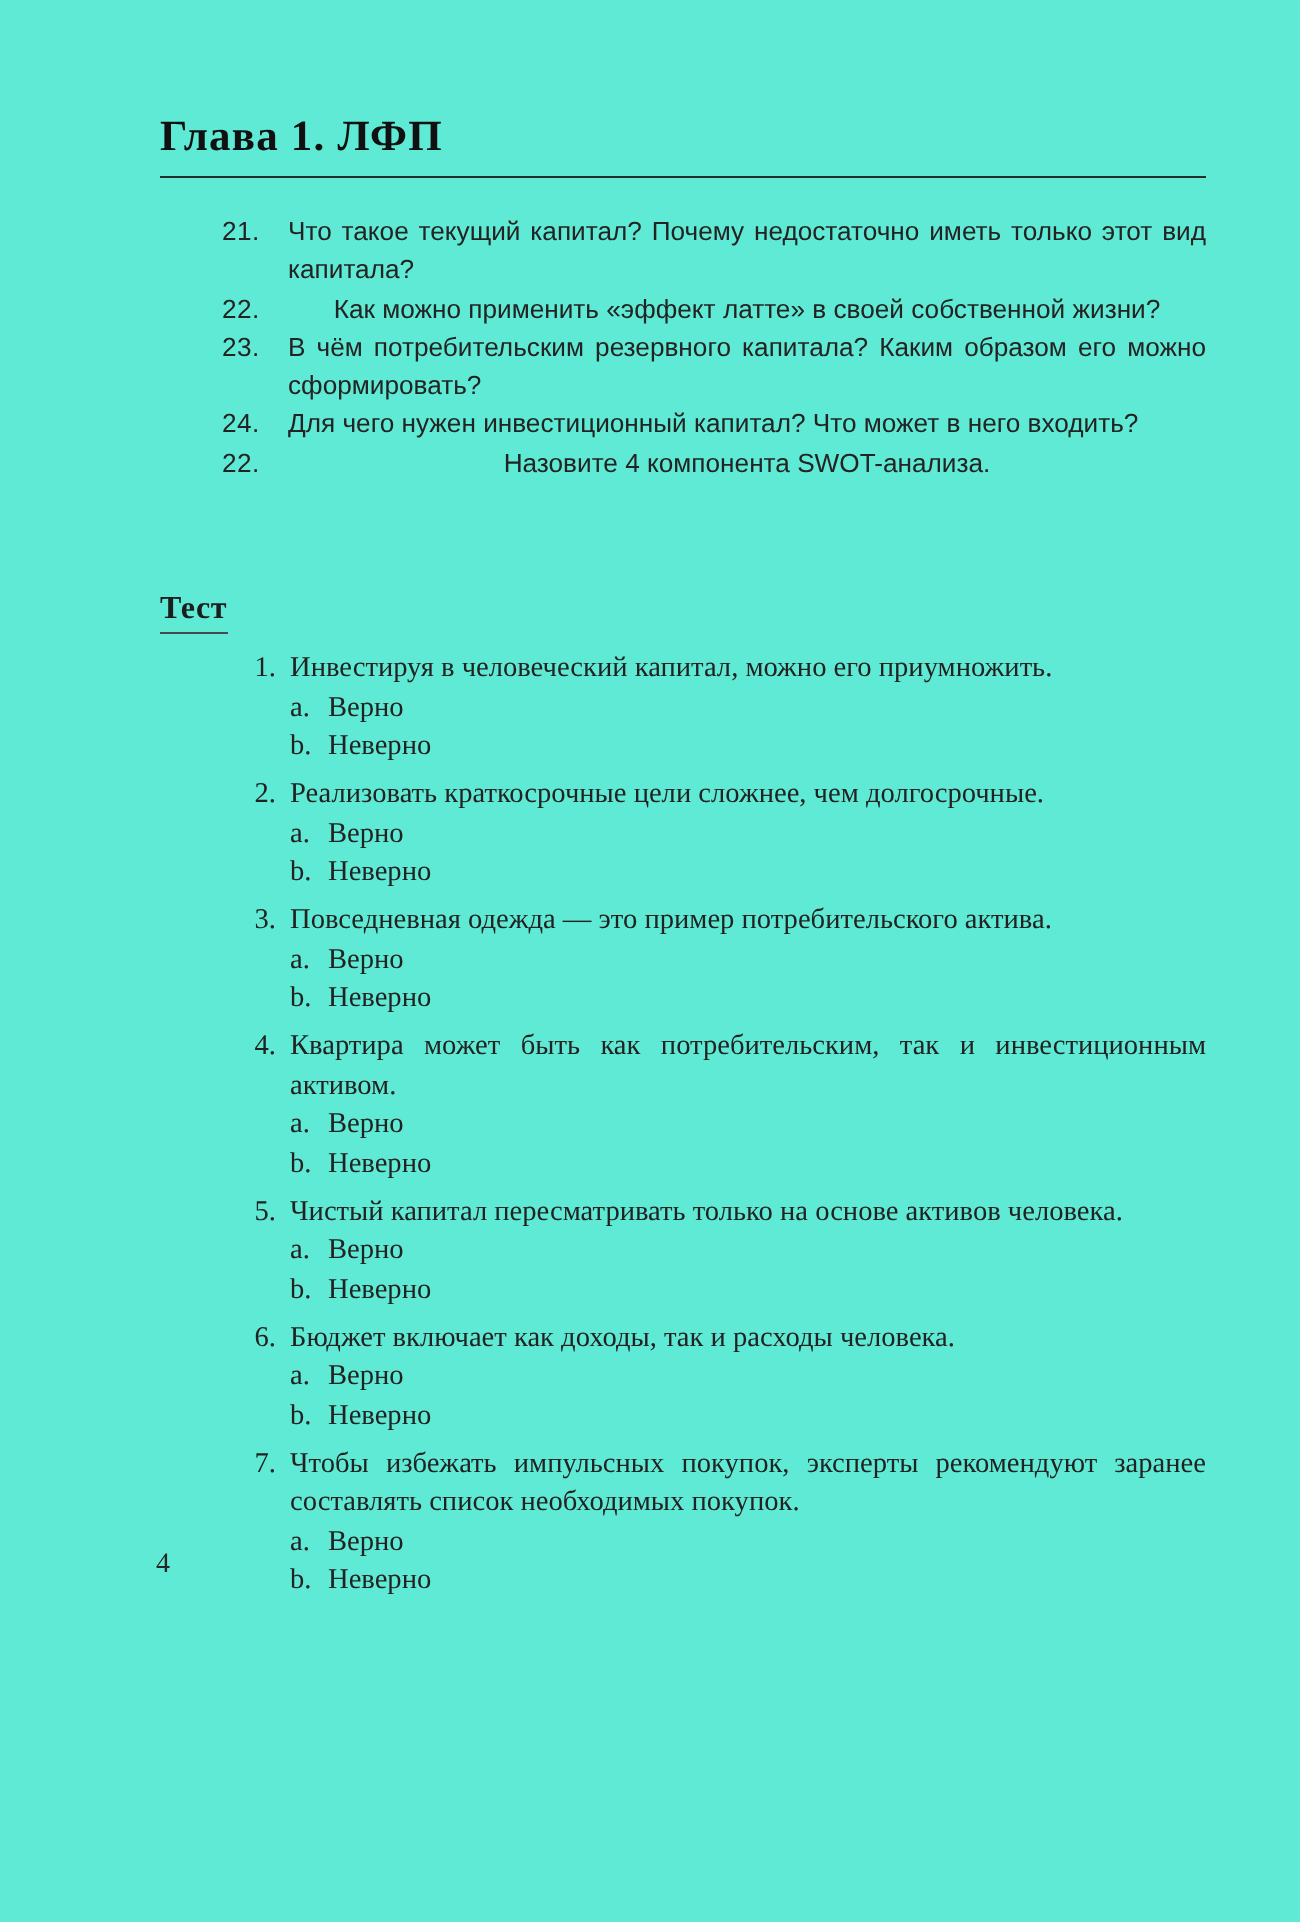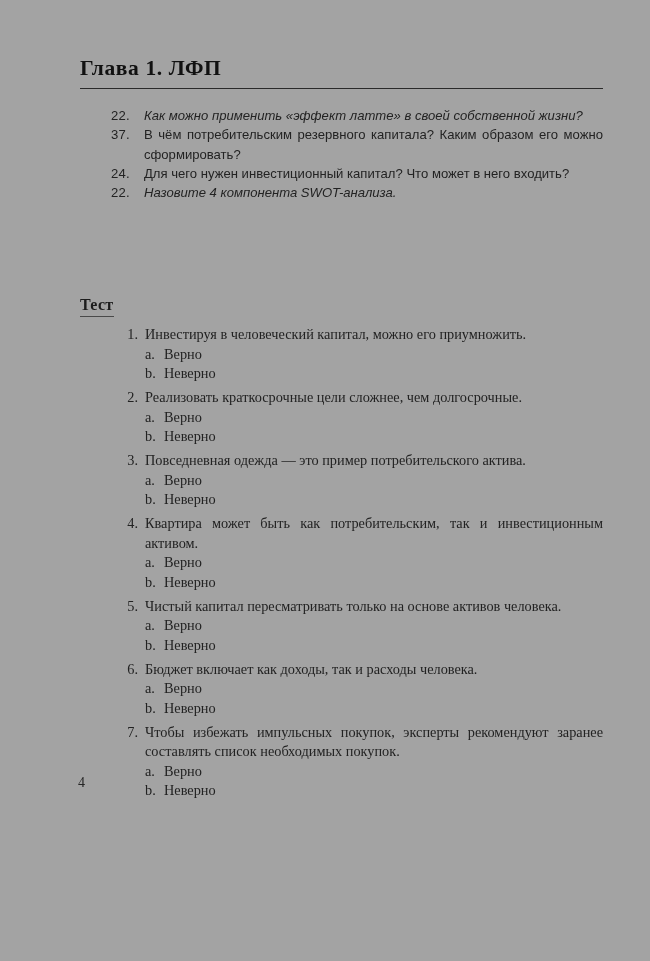--- a/index.html
+++ b/index.html
@@ -15,21 +15,21 @@
     font-family: "Liberation Sans", sans-serif;
     color: #1a1a1a;
     -webkit-font-smoothing: antialiased;
   }
 
   .page {
     position: absolute;
     left: 0; top: 0;
     width: 650px;
     height: 961px;
-    background: #a3a3a3;
+    background: #5eead4;
   }
 
   
   .chapter-head {
     position: absolute;
     left: 80px;
     top: 56px;
     width: 523px;
   }
   .chapter-title {
@@ -69,21 +69,21 @@
     text-align: left;
     padding-left: 1px;
     letter-spacing: 0.2px;
   }
   .q-text {
     flex: 1 1 auto;
     text-align: justify;
     text-justify: inter-word;
     hyphens: manual;
   }
-  .q-text.nojust { text-align: left; font-style: italic; }
+  .q-text.nojust { text-align: center; }
 
   
   .test-head {
     position: absolute;
     left: 80px;
     top: 296px;
   }
   .test-title {
     font-family: "Liberation Serif", "DejaVu Serif", serif;
     font-weight: bold;
@@ -153,25 +153,29 @@
 
 <div class="page">
 
   <div class="chapter-head">
     <h1 class="chapter-title">Глава 1. ЛФП</h1>
     <div class="chapter-rule"></div>
   </div>
 
   <div class="questions">
       <div class="q-item">
+        <span class="q-num">21.</span>
+        <span class="q-text">Что такое текущий капитал? Почему недостаточно иметь только этот вид капитала?</span>
+      </div>
+      <div class="q-item">
         <span class="q-num">22.</span>
         <span class="q-text nojust">Как можно применить «эффект латте» в своей собственной жизни?</span>
       </div>
       <div class="q-item">
-        <span class="q-num">37.</span>
+        <span class="q-num">23.</span>
         <span class="q-text">В чём потребительским резервного капитала? Каким образом его можно сформировать?</span>
       </div>
       <div class="q-item">
         <span class="q-num">24.</span>
         <span class="q-text">Для чего нужен инвестиционный капитал? Что может в него вхо­дить?</span>
       </div>
       <div class="q-item">
         <span class="q-num">22.</span>
         <span class="q-text nojust">Назовите 4 компонента SWOT-анализа.</span>
       </div>

